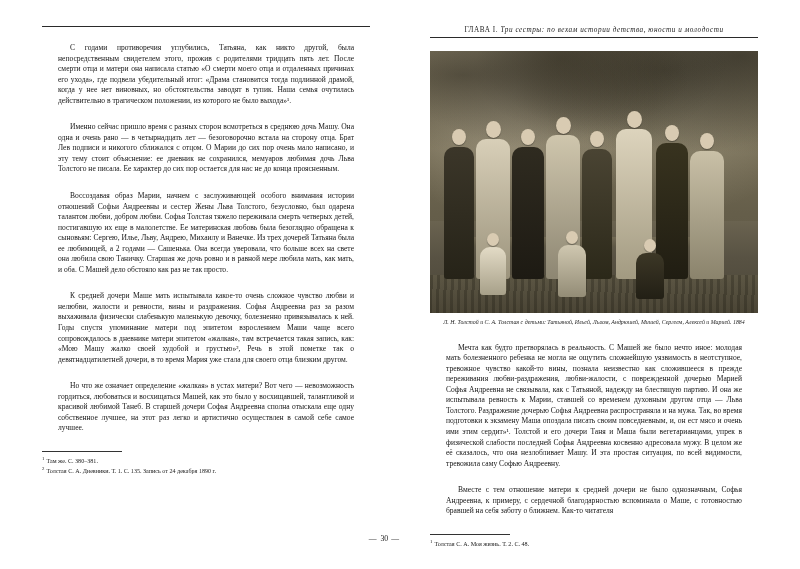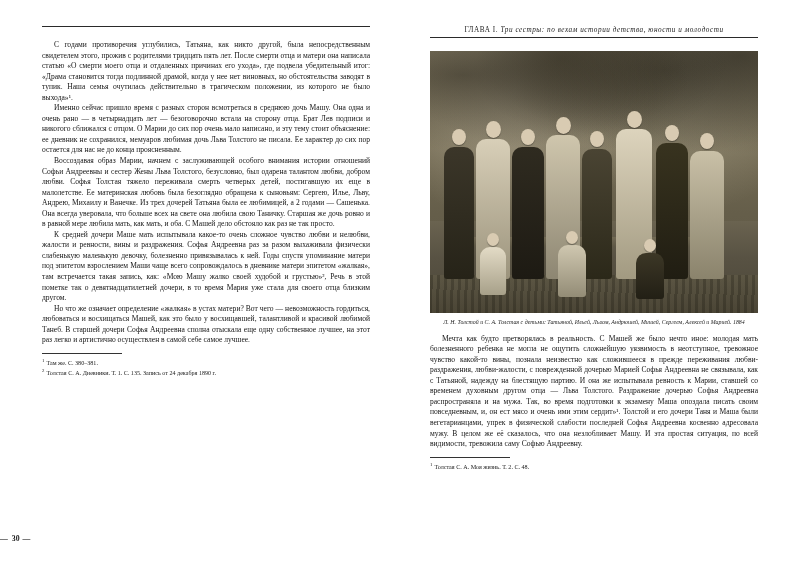--- a/index.html
+++ b/index.html
@@ -50,21 +50,21 @@
     margin-bottom: 13px;
   }
   .body-text {
     font-size: 7.55px;
     line-height: 10.55px;
     text-align: justify;
     color: #141414;
     hyphens: auto;
   }
   .body-text p {
-    margin: 0;
+    margin: 16px;
     text-indent: 12px;
   }
   .body-text p + p {
     margin-top: 0;
   }
   .footnotes {
     margin-top: 6px;
     border-top: 1px solid transparent;
     font-size: 6.1px;
     line-height: 8.4px;
@@ -85,22 +85,21 @@
     font-size: 4.8px;
     margin-right: 2px;
   }
   .folio {
     position: absolute;
     bottom: 26px;
     font-size: 7.8px;
     color: #1b1b1b;
     width: 100%;
     left: 0;
-    text-align: left;
-    font-weight: bold;
+    text-align: right;
   }
   .folio-dash {
     letter-spacing: 1px;
   }
   
   .figure {
     margin: 0 0 7px 0;
   }
   .photo {
     position: relative;
@@ -260,20 +259,21 @@
             <div class="body" style="width:28px;height:46px;background:linear-gradient(180deg,#3c3726,#221f15);"></div>
             <div class="head" style="left:8px;top:0;width:12px;height:13px;"></div>
           </div>
         </div>
       </div>
       <figcaption class="caption">Л. Н. Толстой и С. А. Толстая с детьми: Татьяной, Ильей, Львом, Андрюшей, Мишей, Сергеем, Алексей и Марией. 1884</figcaption>
     </figure>
 
     <div class="body-text">
       <p>Мечта как будто претворялась в реальность. С Машей же было нечто иное: молодая мать болезненного ребенка не могла не ощутить сложнейшую уязвимость в неотступное, тревожное чувство какой-то вины, познала неизвестно как сложившееся в прежде переживания любви-раздражения, любви-жалости, с поврежденной дочерью Марией Софья Андреевна не связывала, как с Татьяной, надежду на блестящую партию. И она же испытывала ревность к Марии, ставшей со временем духовным другом отца — Льва Толстого. Раздражение дочерью Софья Андреевна распространяла и на мужа. Так, во время подготовки к экзамену Маша опоздала писать своим повседневным, и, он ест мясо и очень ими этим сердит»¹. Толстой и его дочери Таня и Маша были вегетарианцами, упрек в физической слабости последней Софья Андреевна косвенно адресовала мужу. В целом же её сказалось, что она незлобливает Машу. И эта простая ситуация, по всей видимости, тревожила саму Софью Андреевну.</p>
+      <p>Вместе с тем отношение матери к средней дочери не было однозначным, Софья Андреевна, к примеру, с сердечной благодарностью вспоминала о Маше, с готовностью бравшей на себя заботу о ближнем. Как-то читателя</p>
     </div>
 
     <div class="footnotes">
       <div class="fn-rule"></div>
       <p><span class="fn-num">1</span><span>Толстая С. А. Моя жизнь. Т. 2. С. 48.</span></p>
     </div>
 
   </div>
 
 </div>

